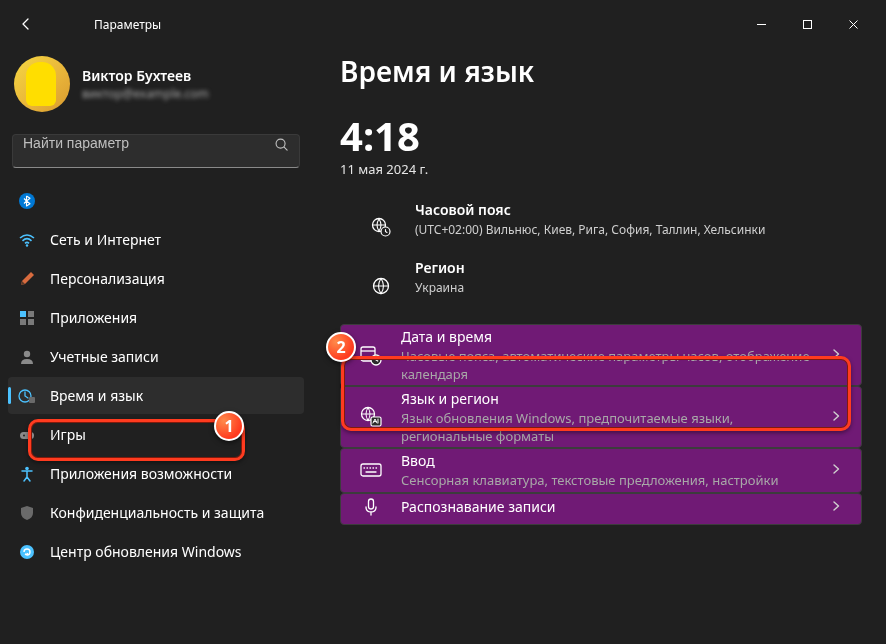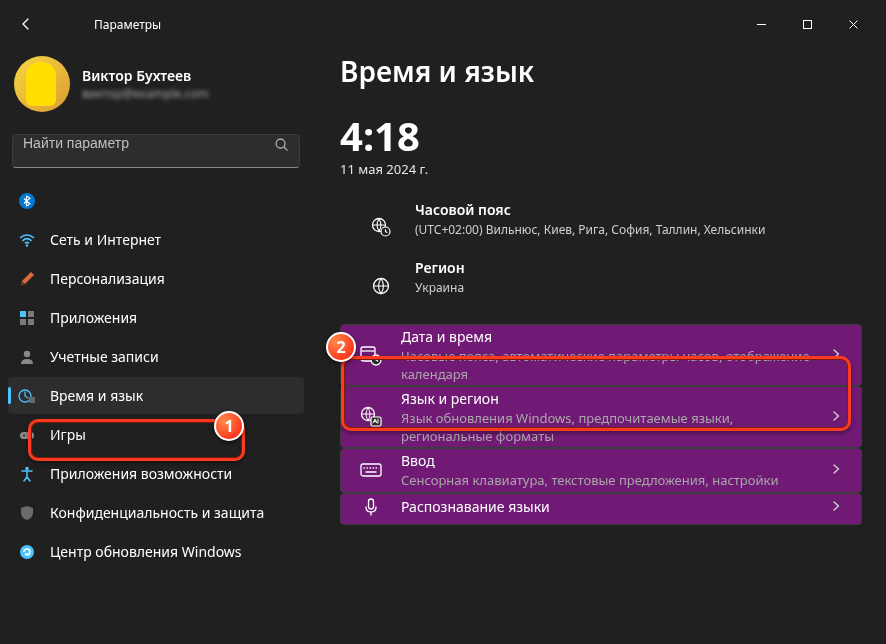--- a/index.html
+++ b/index.html
@@ -370,21 +370,21 @@
       </div>
 
       <div class="card" style="padding-bottom:6px;">
         <div class="card-icon">
           <svg width="22" height="22" viewBox="0 0 22 22">
               <rect x="8.5" y="3" width="5" height="10" rx="2.5" stroke="#fff" stroke-width="1.3" fill="none"></rect>
               <path d="M6 11 Q6 16 11 16 Q16 16 16 11 M11 16 V19" stroke="#fff" stroke-width="1.3" fill="none" stroke-linecap="round"></path>
             </svg>
         </div>
         <div class="card-text">
-          <div class="card-title">Распознавание языки</div>
+          <div class="card-title">Распознавание записи</div>
         </div>
         <div class="chevron"><svg width="14" height="14" viewBox="0 0 14 14">
               <path d="M5 3 L9.5 7 L5 11" stroke="#d0d0d0" stroke-width="1.4" fill="none" stroke-linecap="round" stroke-linejoin="round"></path>
             </svg></div>
       </div>
 
     </div>
   </div>
 
   <div class="anno" style="left:28px; top:419px; width:217px; height:42px;"></div>

